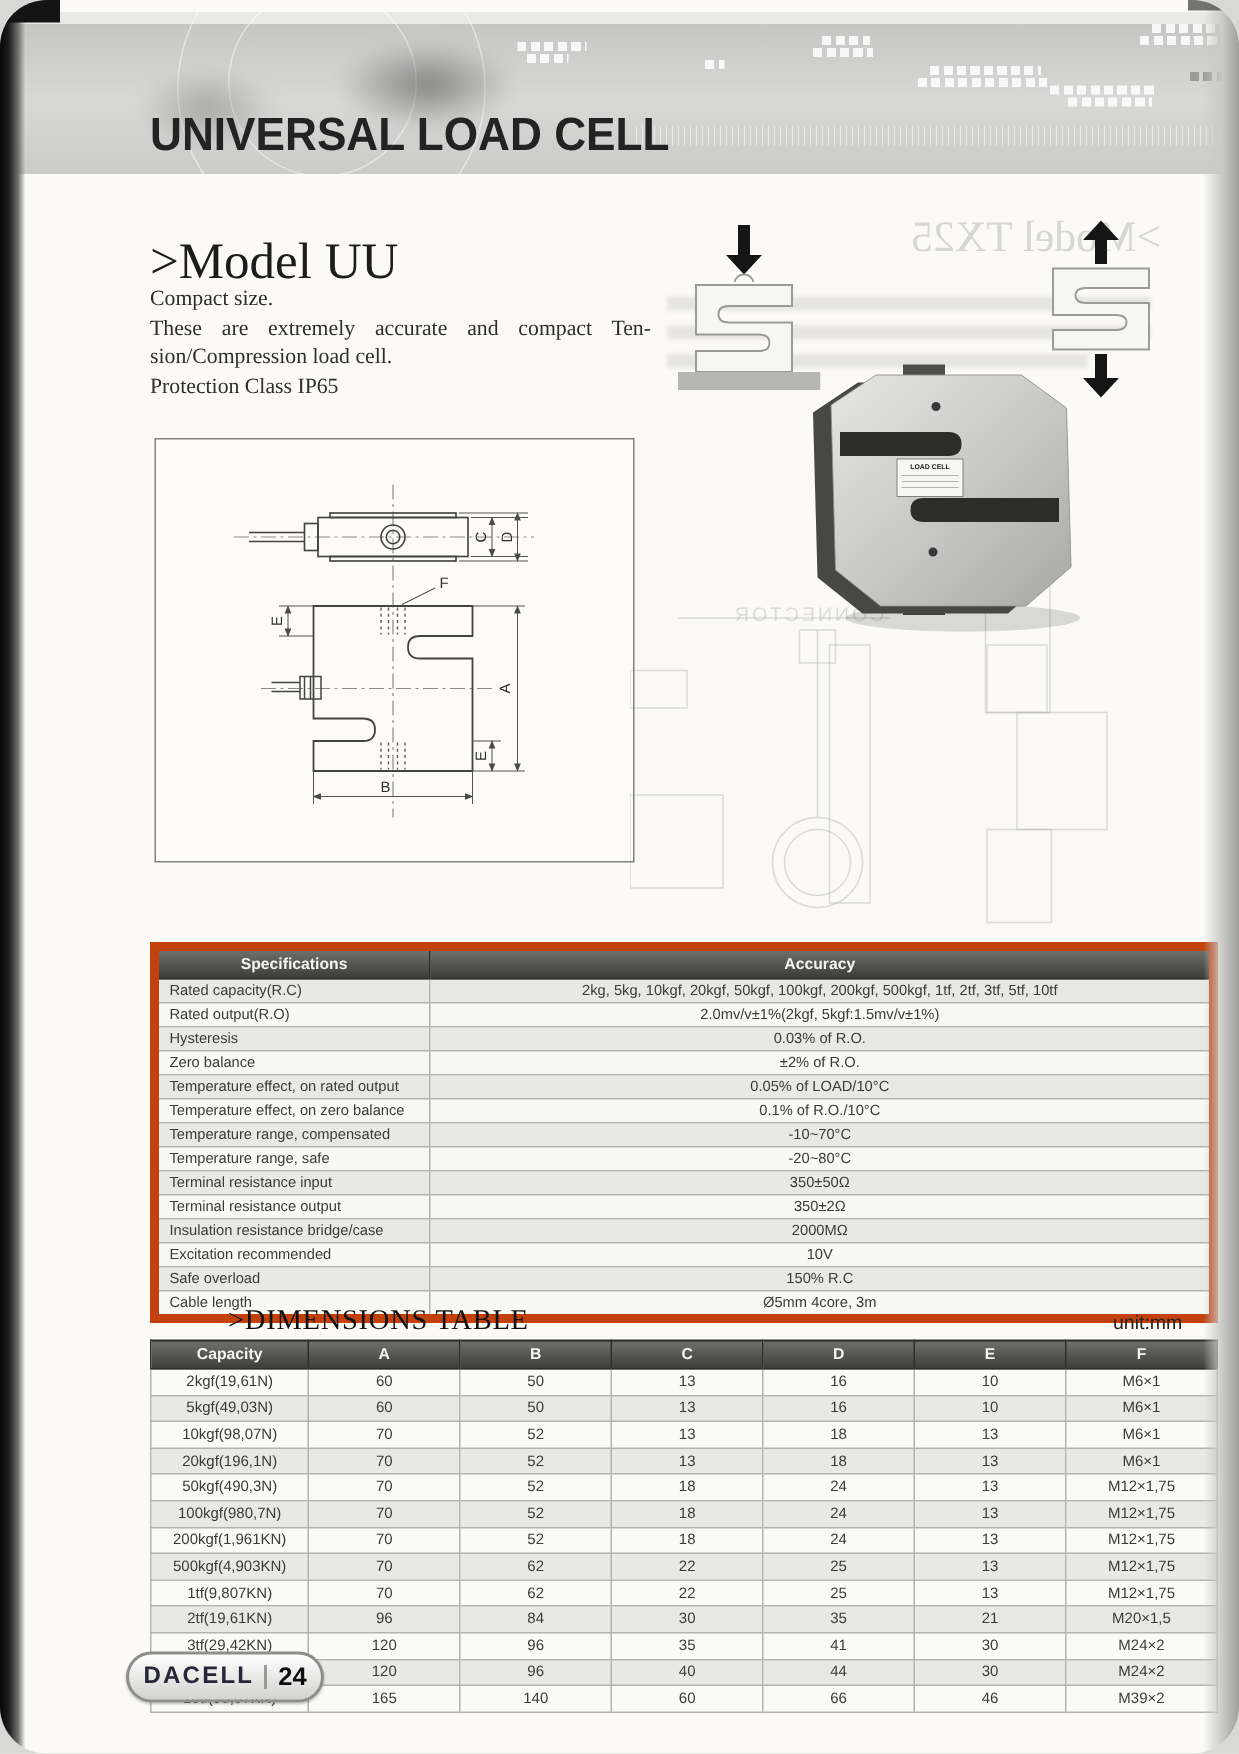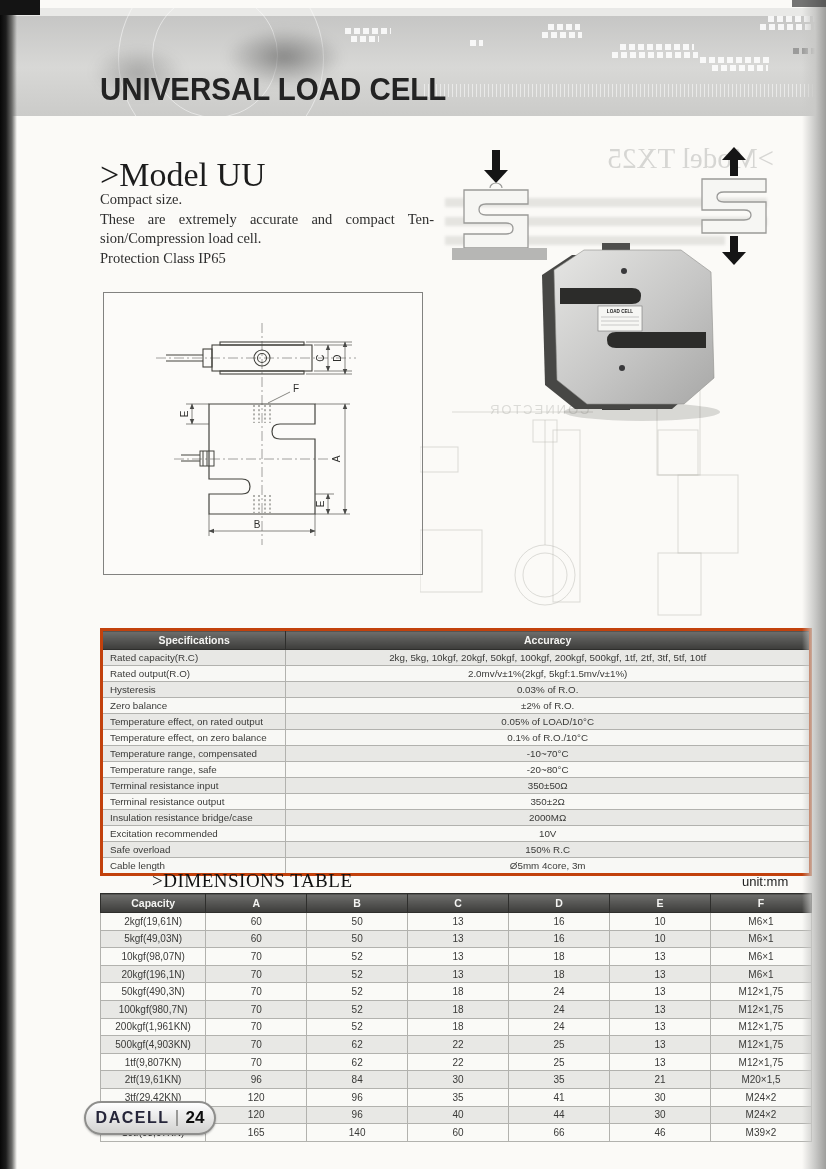--- a/index.html
+++ b/index.html
@@ -1,18 +1,18 @@
 <!DOCTYPE html>
 <html><head>
 <meta charset="utf-8">
 <style>
   html,body { margin:0; padding:0; background:#d8d8d6; }
   .page { position:relative; width:826px; height:1169px; margin:0 auto;
           background:#fbfaf7; overflow:hidden;
-          font-family:"Liberation Sans", sans-serif; color:#333; }
+          font-family:"Liberation Sans", sans-serif; color:#333;border-radius:31px; }
 
   
   .edge-left  { position:absolute; left:0; top:0; width:17px; height:100%;
                 background:linear-gradient(90deg,#070707 0%,#1d1d1d 35%,#6d6d6b 70%,rgba(190,190,188,0) 100%); z-index:40; }
   .corner-tl  { position:absolute; left:0; top:0; width:40px; height:15px; background:#141414; z-index:41; }
   .corner-tr  { position:absolute; right:0; top:0; width:34px; height:7px; background:#3a3a3a; opacity:.7; z-index:41; }
   .edge-right { position:absolute; right:0; top:0; width:24px; height:100%;
                 background:linear-gradient(270deg,#9e9e9c 0%,#c9c9c7 45%,rgba(250,250,248,0) 100%); z-index:40; }
 
   
@@ -66,21 +66,21 @@
   th { background:linear-gradient(180deg,#6e6e6c,#3c3c3a); color:#f4f4f2; font-size:10.5px;
        font-weight:700; height:16px; border:1px solid #2e2e2c; }
   td { border:1px solid #b2b2ae; color:#3a3a38; overflow:hidden; white-space:nowrap; }
   .spec-table td { height:13px; font-size:9.8px; text-align:center; }
   .spec-table td:first-child { text-align:left; padding-left:7px; }
   .spec-table tbody tr:nth-child(odd) td { background:#e8e8e5; }
   .spec-table tbody tr:nth-child(even) td { background:#f8f8f5; }
   .dims-table td { height:14.6px; font-size:10px; text-align:center; }
   .dims-table tbody tr:nth-child(even) td { background:#e8e8e5; }
   .dims-table tbody tr:nth-child(odd) td { background:#fafaf7; }
-  .spec-table { border:3px solid #c2410c; }
+  .spec-table { border:6px solid #c2410c; }
   .dims-table { border:1px solid #6e6e6c; }
 
   
   .footer-pill { position:absolute; left:84px; top:1101px; width:128px; height:30px;
                  border:2px solid #8e8e8c; border-radius:17px;
                  background:linear-gradient(180deg,#ffffff,#d2d2d0);
                  display:flex; align-items:center; justify-content:center; gap:7px;
                  box-shadow:0 1px 2px rgba(0,0,0,.25); }
   .brand { font-weight:700; font-size:16px; letter-spacing:1.5px; color:#26263a; }
   .pill-divider { width:2px; height:16px; background:#9a9a98; }

